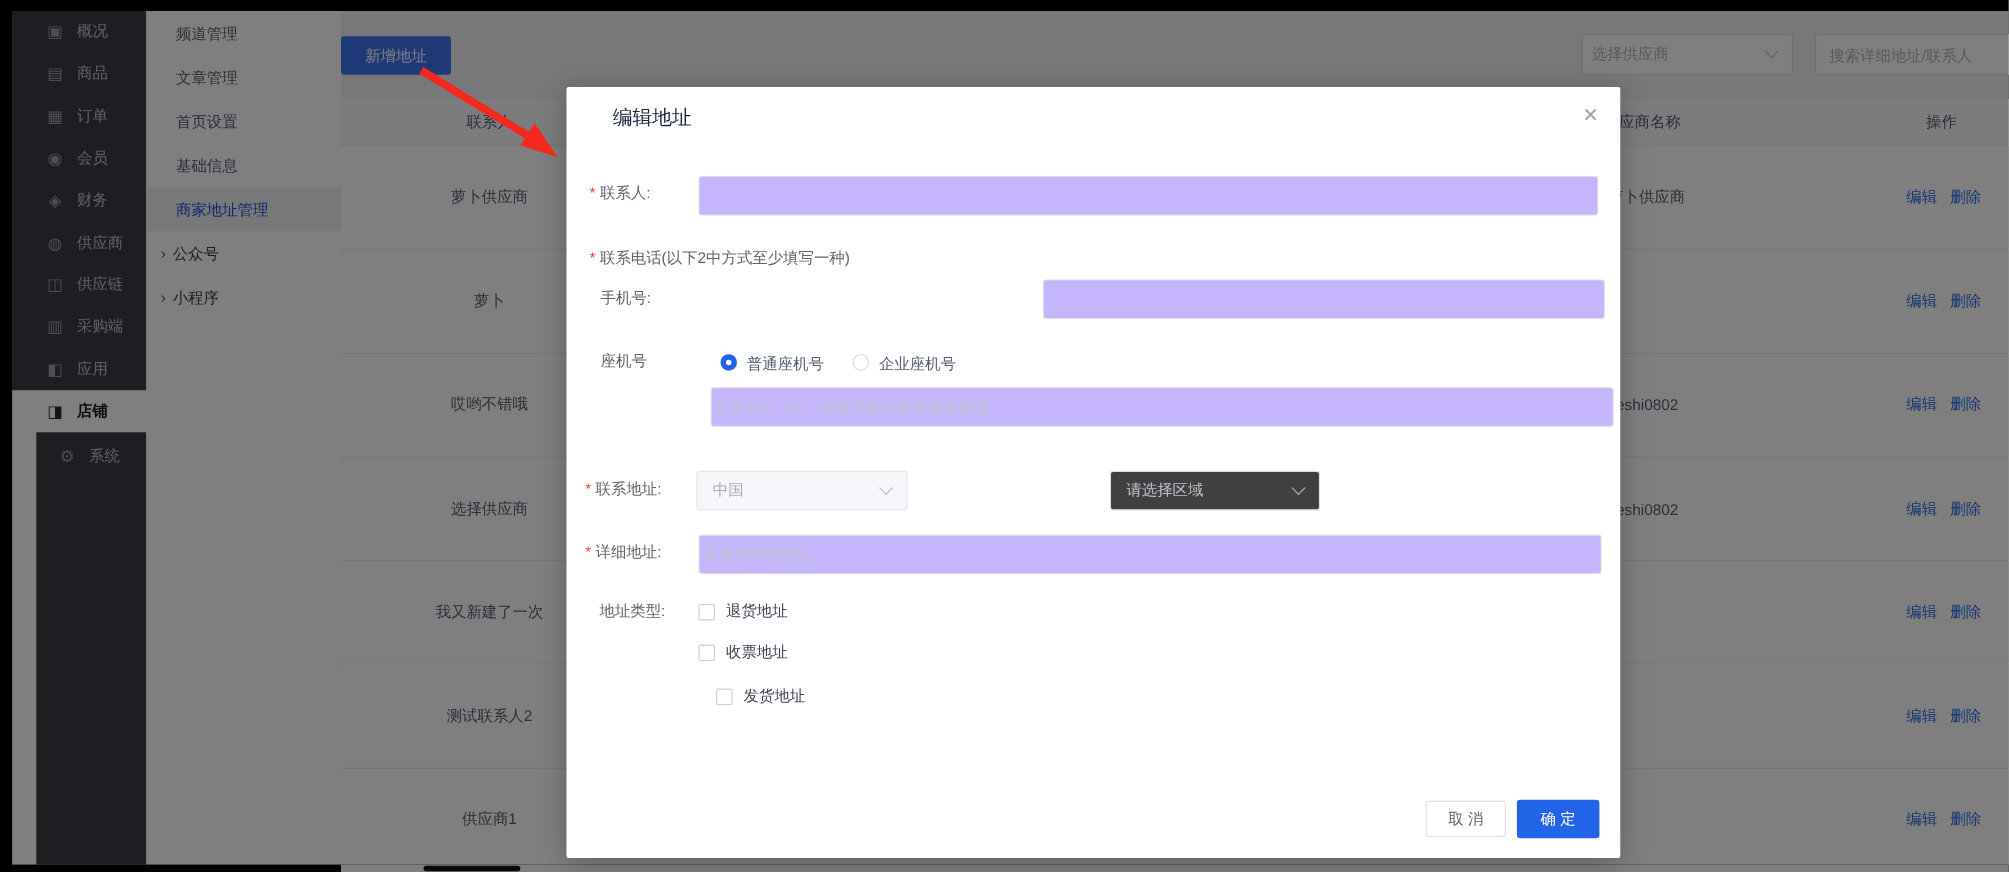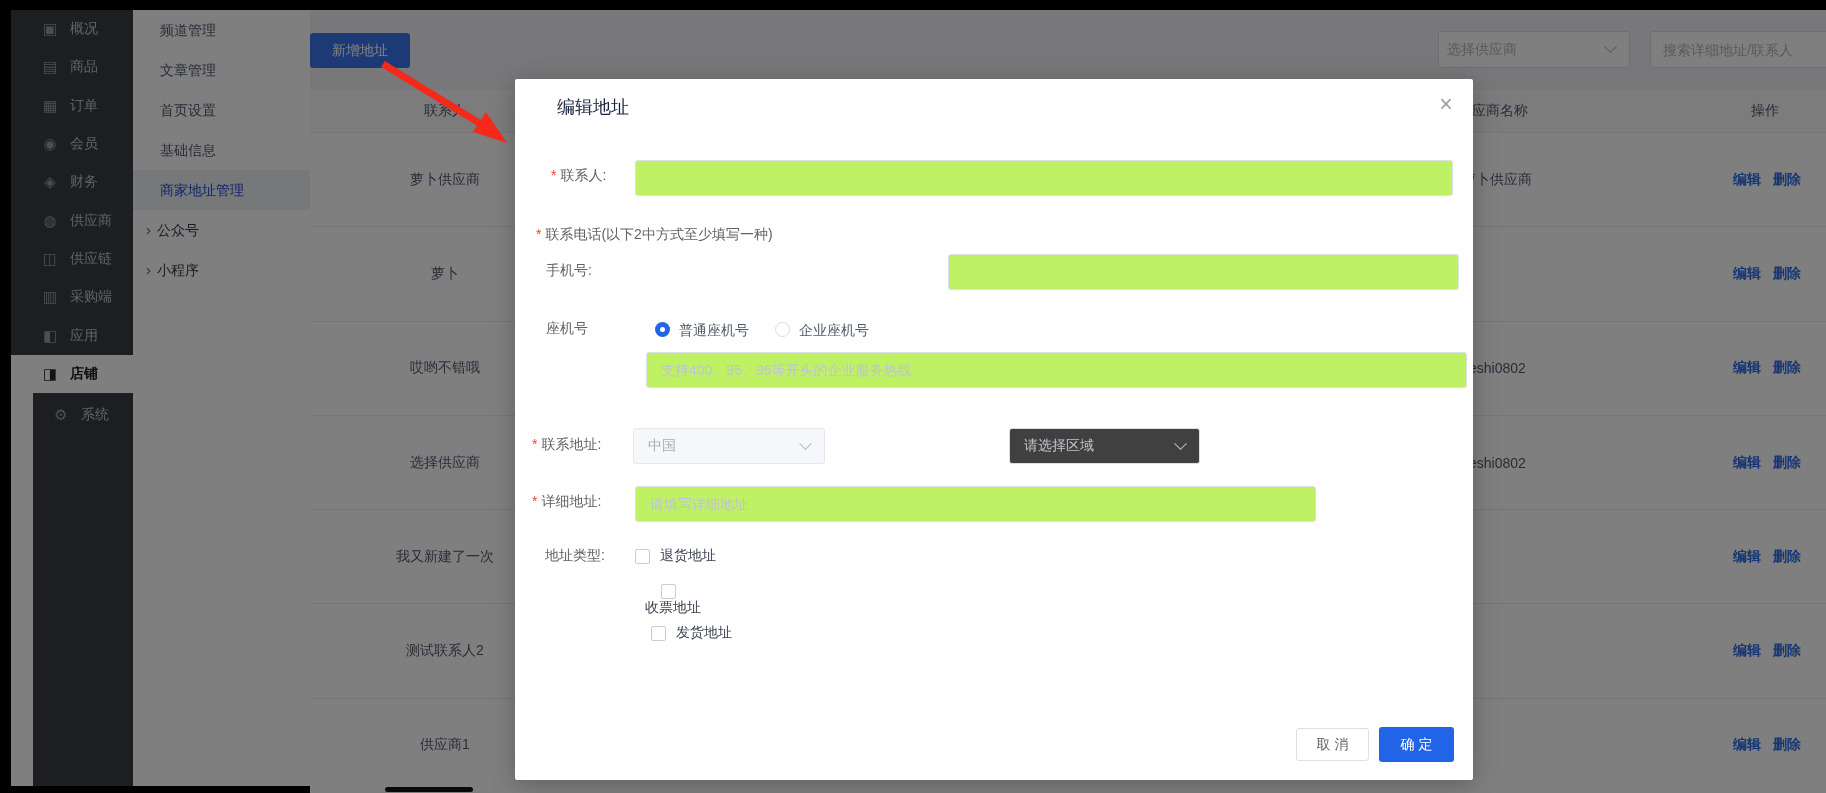--- a/index.html
+++ b/index.html
@@ -47,33 +47,33 @@
   
   .table-panel { position:absolute; left:0; top:80px; width:1516px; height:696px; background:#fff; overflow:hidden; }
   .thead { position:relative; height:43px; background:#f8f8f9; border-bottom:1px solid #e8eaec;
            font-size:14px; color:#515a6e; }
   .trow { position:relative; height:94.3px; border-bottom:1px solid #e8eaec; font-size:14px; color:#515a6e; }
   .cell-contact { position:absolute; left:0; top:50%; transform:translateY(-50%); width:270px; text-align:center; }
   .cell-supplier { position:absolute; left:1152px; top:50%; transform:translateY(-50%); white-space:nowrap; }
   .th-supplier { position:absolute; left:1148px; top:50%; transform:translateY(-50%); white-space:nowrap; }
   .th-actions { position:absolute; left:1405px; top:50%; transform:translateY(-50%); width:100px; text-align:center; }
   .cell-actions { position:absolute; left:1423px; top:50%; transform:translateY(-50%); display:flex; gap:12px; }
-  .link { color:#2d6ce8; cursor:pointer; text-decoration:none; white-space:nowrap;font-weight:bold; }
+  .link { color:#2d6ce8; cursor:pointer; text-decoration:none; white-space:nowrap; }
 
   
   .overlay { position:absolute; inset:0; background:rgba(0,0,0,0.5); z-index:10; }
   .modal { position:absolute; left:515px; top:79px; width:958px; height:701px; background:#fff; border-radius:2px;
            box-shadow:0 4px 24px rgba(0,0,0,.25); z-index:20; }
   .modal-title { position:absolute; left:42px; top:16px; font-size:18px; font-weight:500; color:#17233d; }
   .modal-close { position:absolute; left:918px; top:12px; width:26px; height:26px; font-size:23px; line-height:26px;
                  text-align:center; color:#9aa0a6; cursor:pointer; font-weight:300; }
   .flabel { position:absolute; font-size:14px; color:#606266; white-space:nowrap; }
   .star { color:#f04134; margin-right:4px; font-size:14px; }
   .tinput { position:absolute; height:36px; border:1px solid #dcdfe6; border-radius:3px; font-size:14px;
-            color:#606266; padding:0 14px; background:#bef264; }
+            color:#606266; padding:0 2px; background:#c4b5fd; }
   .tinput::placeholder { color:#bfc4cc; }
   .fake-select { position:absolute; height:36px; border:1px solid #dcdfe6; border-radius:3px; background:#404040;
             display:flex; align-items:center; cursor:pointer; }
   .fake-select .sval { margin-left:14px; font-size:14px; color:#bfc4cc; flex:1; }
   .fake-select.disabled { background:#f5f7fa; border-color:#e4e7ed; cursor:not-allowed; }
   .fake-select.disabled .sval { color:#a8abb2; }
   .chev { width:9px; height:9px; border-right:1.6px solid #b6bac2; border-bottom:1.6px solid #b6bac2;
           transform:rotate(45deg) translate(-2px,-2px); margin-right:14px; }
   .radio { position:absolute; width:15px; height:15px; border-radius:50%; cursor:pointer; }
   .radio.on { background:#2264e8; }
@@ -244,21 +244,21 @@
       <div class="hscroll-thumb"></div>
     </div>
   </div>
 
   <div class="overlay"></div>
 
   <div class="modal">
     <div class="modal-title">编辑地址</div>
     <div class="modal-close">×</div>
 
-    <div class="flabel" style="left:21px; top:88px;margin-left:15px;">
+    <div class="flabel" style="left:21px; top:88px;">
       <span class="star">*</span><span>联系人:</span>
     </div>
     <input class="tinput" style="left: 120px; top: 81px; width: 818px;" value="">
 
     <div class="flabel" style="left:21px; top:147px;">
       <span class="star">*</span><span>联系电话(以下2中方式至少填写一种)</span>
     </div>
 
     <div class="flabel" style="left:31px; top:183px;">手机号:</div>
     <input class="tinput" style="left: 433px; top: 175px; width: 511px;" value="">
@@ -278,28 +278,28 @@
       <span class="chev"></span>
     </div>
     <div class="fake-select" style="left:494px; top:349px; width:191px;">
       <span class="sval">请选择区域</span>
       <span class="chev"></span>
     </div>
 
     <div class="flabel" style="left:17px; top:414px;">
       <span class="star">*</span><span>详细地址:</span>
     </div>
-    <input class="tinput" style="left: 120px; top: 407px; width: 681px;" placeholder="请填写详细地址">
+    <input class="tinput" style="left: 120px; top: 407px; width: 821px;" placeholder="请填写详细地址">
 
     <div class="flabel" style="left:30px; top:468px;">地址类型:</div>
     <div class="checkrow" style="left:120px; top:468px;">
       <span class="cbox"></span>
       <span class="clabel">退货地址</span>
     </div>
-    <div class="checkrow" style="left:120px; top:505px;flex-direction:column;">
+    <div class="checkrow" style="left:120px; top:505px;">
       <span class="cbox"></span>
       <span class="clabel">收票地址</span>
     </div>
     <div class="checkrow" style="left:120px; top:545px;margin-left:16px;">
       <span class="cbox"></span>
       <span class="clabel">发货地址</span>
     </div>
 
     <button class="btn-cancel">取 消</button>
     <button class="btn-confirm">确 定</button>

